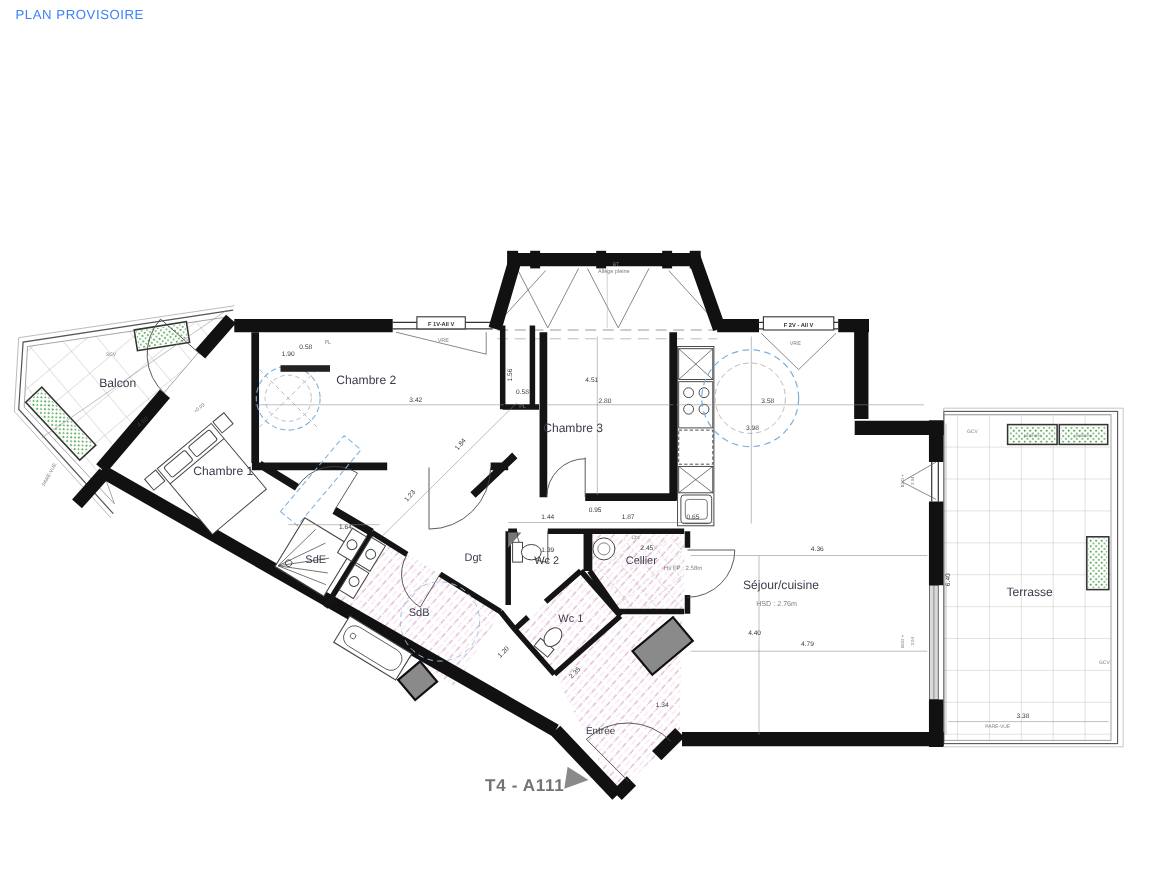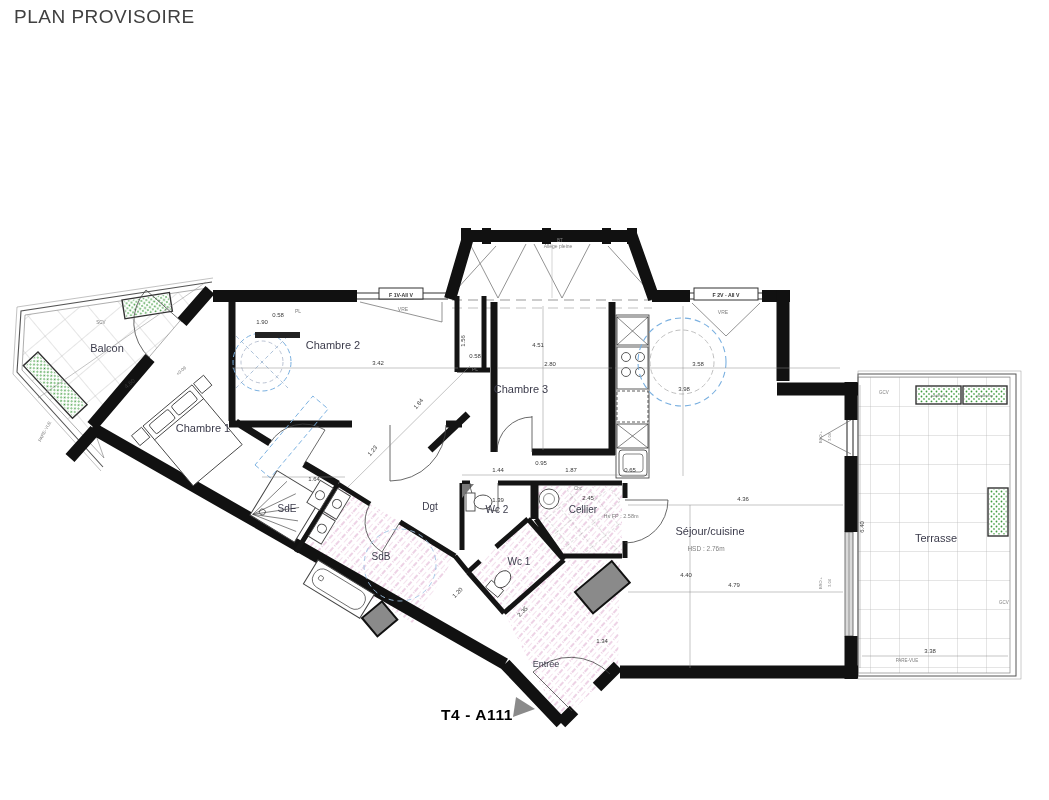--- a/index.html
+++ b/index.html
@@ -1,19 +1,19 @@
 <!DOCTYPE html>
 <html><head>
 <meta charset="utf-8">
 <style>
   html,body{margin:0;padding:0;background:#ffffff;}
   .canvas{position:relative;width:1049px;height:800px;background:#fff;overflow:hidden;
           font-family:"Liberation Sans",sans-serif;}
-  .title{position:absolute;left:14px;top:6px;font-size:19px;letter-spacing:.5px;color:#404040;}
-  .plan-id{position:absolute;left:441px;top:706px;font-size:15.5px;font-weight:bold;color:#000000;letter-spacing:.6px;}
+  .title{position:absolute;left:14px;top:6px;font-size:12px;letter-spacing:.5px;color:#3b82f6;}
+  .plan-id{position:absolute;left:441px;top:706px;font-size:15.5px;font-weight:bold;color:#737373;letter-spacing:.6px;}
   svg{position:absolute;left:0;top:0;}
   svg text{font-family:"Liberation Sans",sans-serif;}
   .room-label{fill:#3b3b4b;}
   .dim{fill:#3a3a3a;}
   .annot{fill:#808080;}
 </style>
 </head>
 <body>
 
 <div class="canvas">

